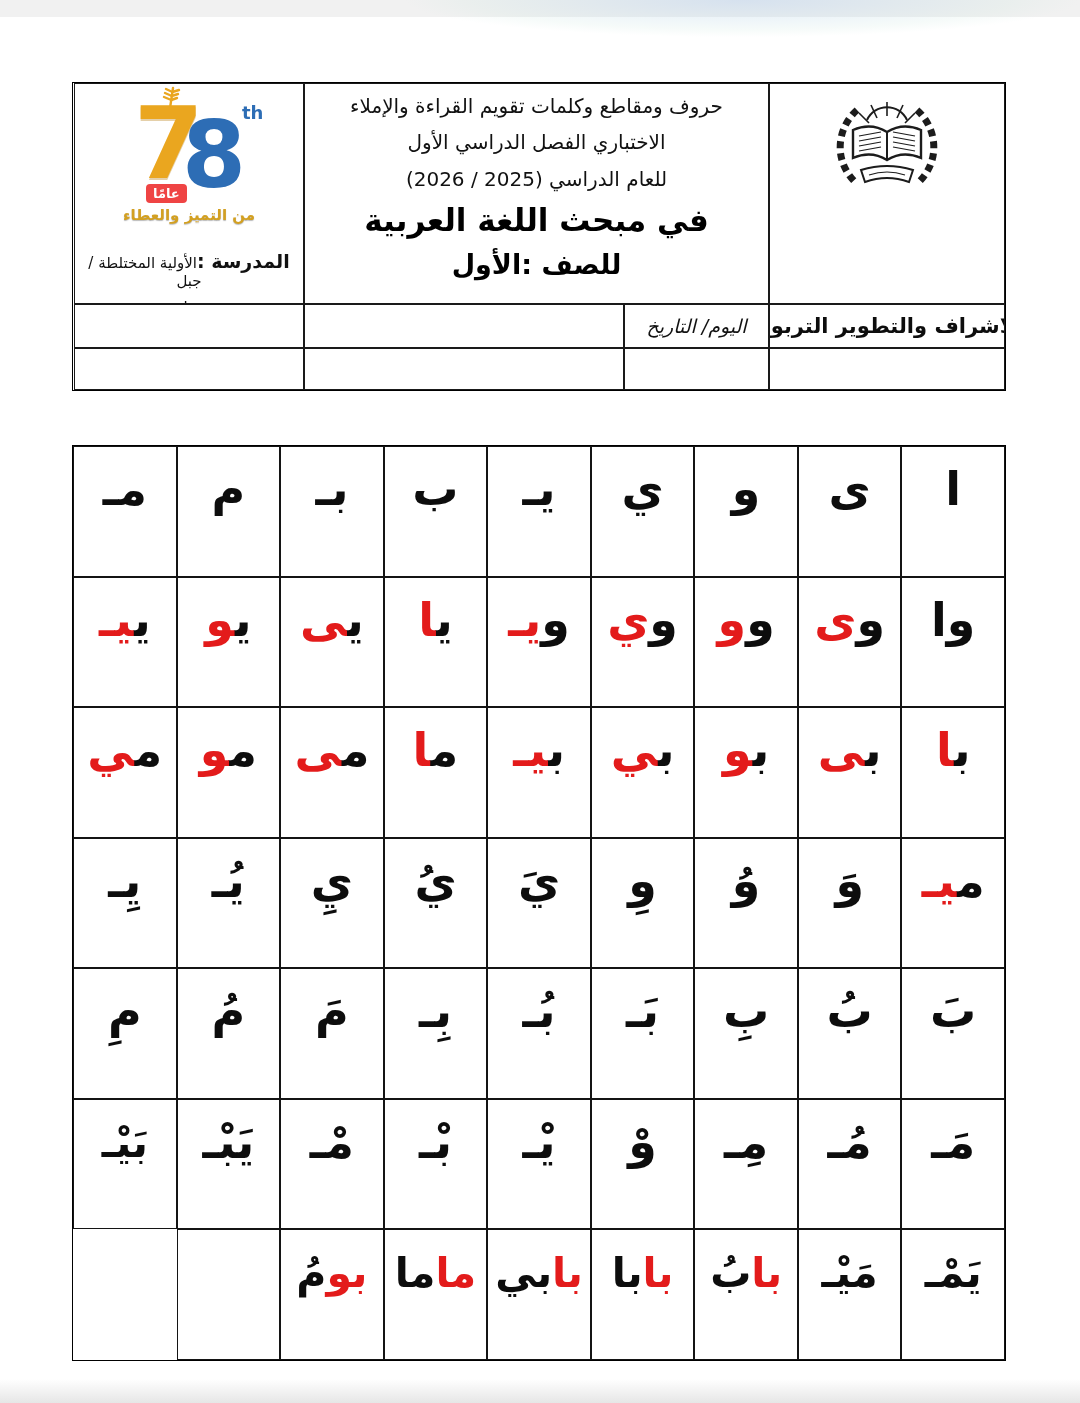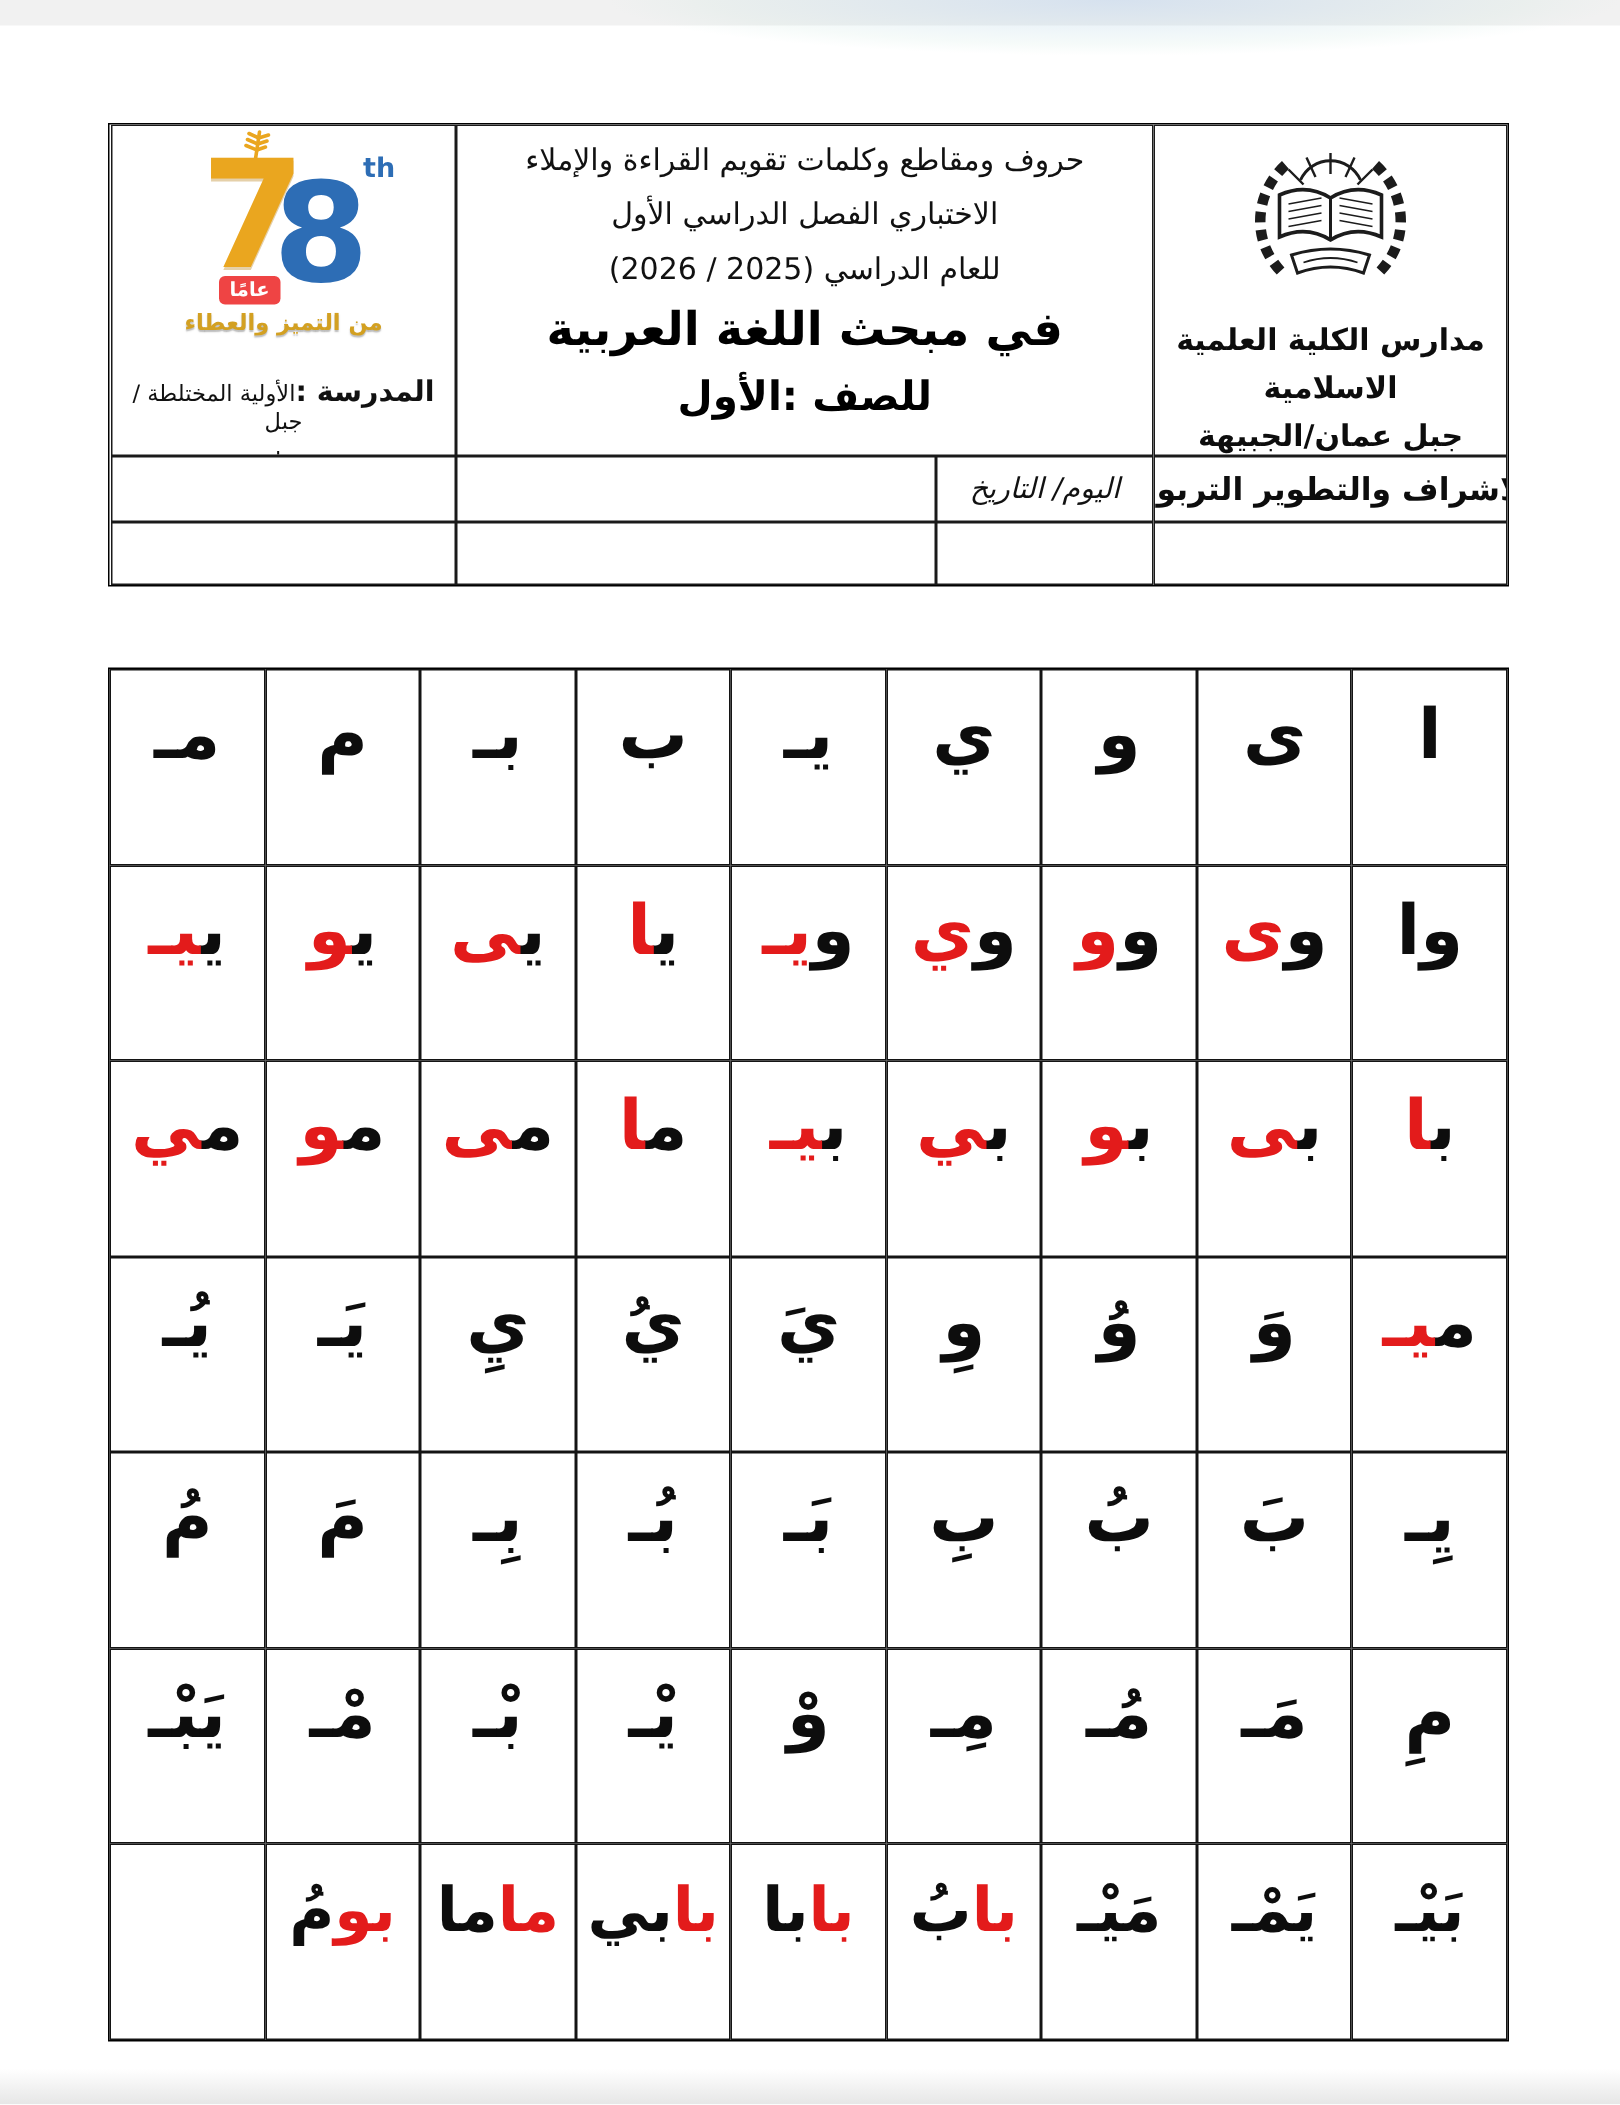--- a/index.html
+++ b/index.html
@@ -96,25 +96,20 @@
             <line x1="70" y1="38" x2="92" y2="42"></line>
               <line x1="70" y1="43" x2="92" y2="47"></line>
             <line x1="70" y1="48" x2="92" y2="52"></line>
               <line x1="70" y1="53" x2="92" y2="57"></line>
           </g>
 
           <path d="M38 76 Q64 68 90 76 L86 88 Q64 80 42 88 Z" stroke-width="2" fill="#fff"></path>
           <path d="M46 81 Q64 75 82 81" stroke-width="1.2"></path>
         </g>
       </svg>
-      <div class="emblem-text">
-        <div>مدارس الكلية العلمية</div>
-        <div>الاسلامية</div>
-        <div>جبل عمان/الجبيهة</div>
-      </div>
     </div>
 
     <div class="hcell title-cell">
       <div class="title-l123 t1">حروف ومقاطع وكلمات تقويم  القراءة والإملاء</div>
       <div class="title-l123 t2">الاختباري الفصل الدراسي الأول</div>
       <div class="title-l123 t3">للعام الدراسي (2025 / 2026)</div>
       <div class="t4">في مبحث اللغة العربية</div>
       <div class="t5">للصف :الأول</div>
     </div>
 
@@ -273,23 +268,20 @@
       <div class="cell r4">
         <span class="blk">يَ</span>
       </div>
       <div class="cell r4">
         <span class="blk">يُ</span>
       </div>
       <div class="cell r4">
         <span class="blk">يِ</span>
       </div>
       <div class="cell r4">
-        <span class="blk">يَـ</span>
-      </div>
-      <div class="cell r4">
         <span class="blk">يُـ</span>
       </div>
       <div class="cell r5">
         <span class="blk">يِـ</span>
       </div>
       <div class="cell r5">
         <span class="blk">بَ</span>
       </div>
       <div class="cell r5">
         <span class="blk">بُ</span>

